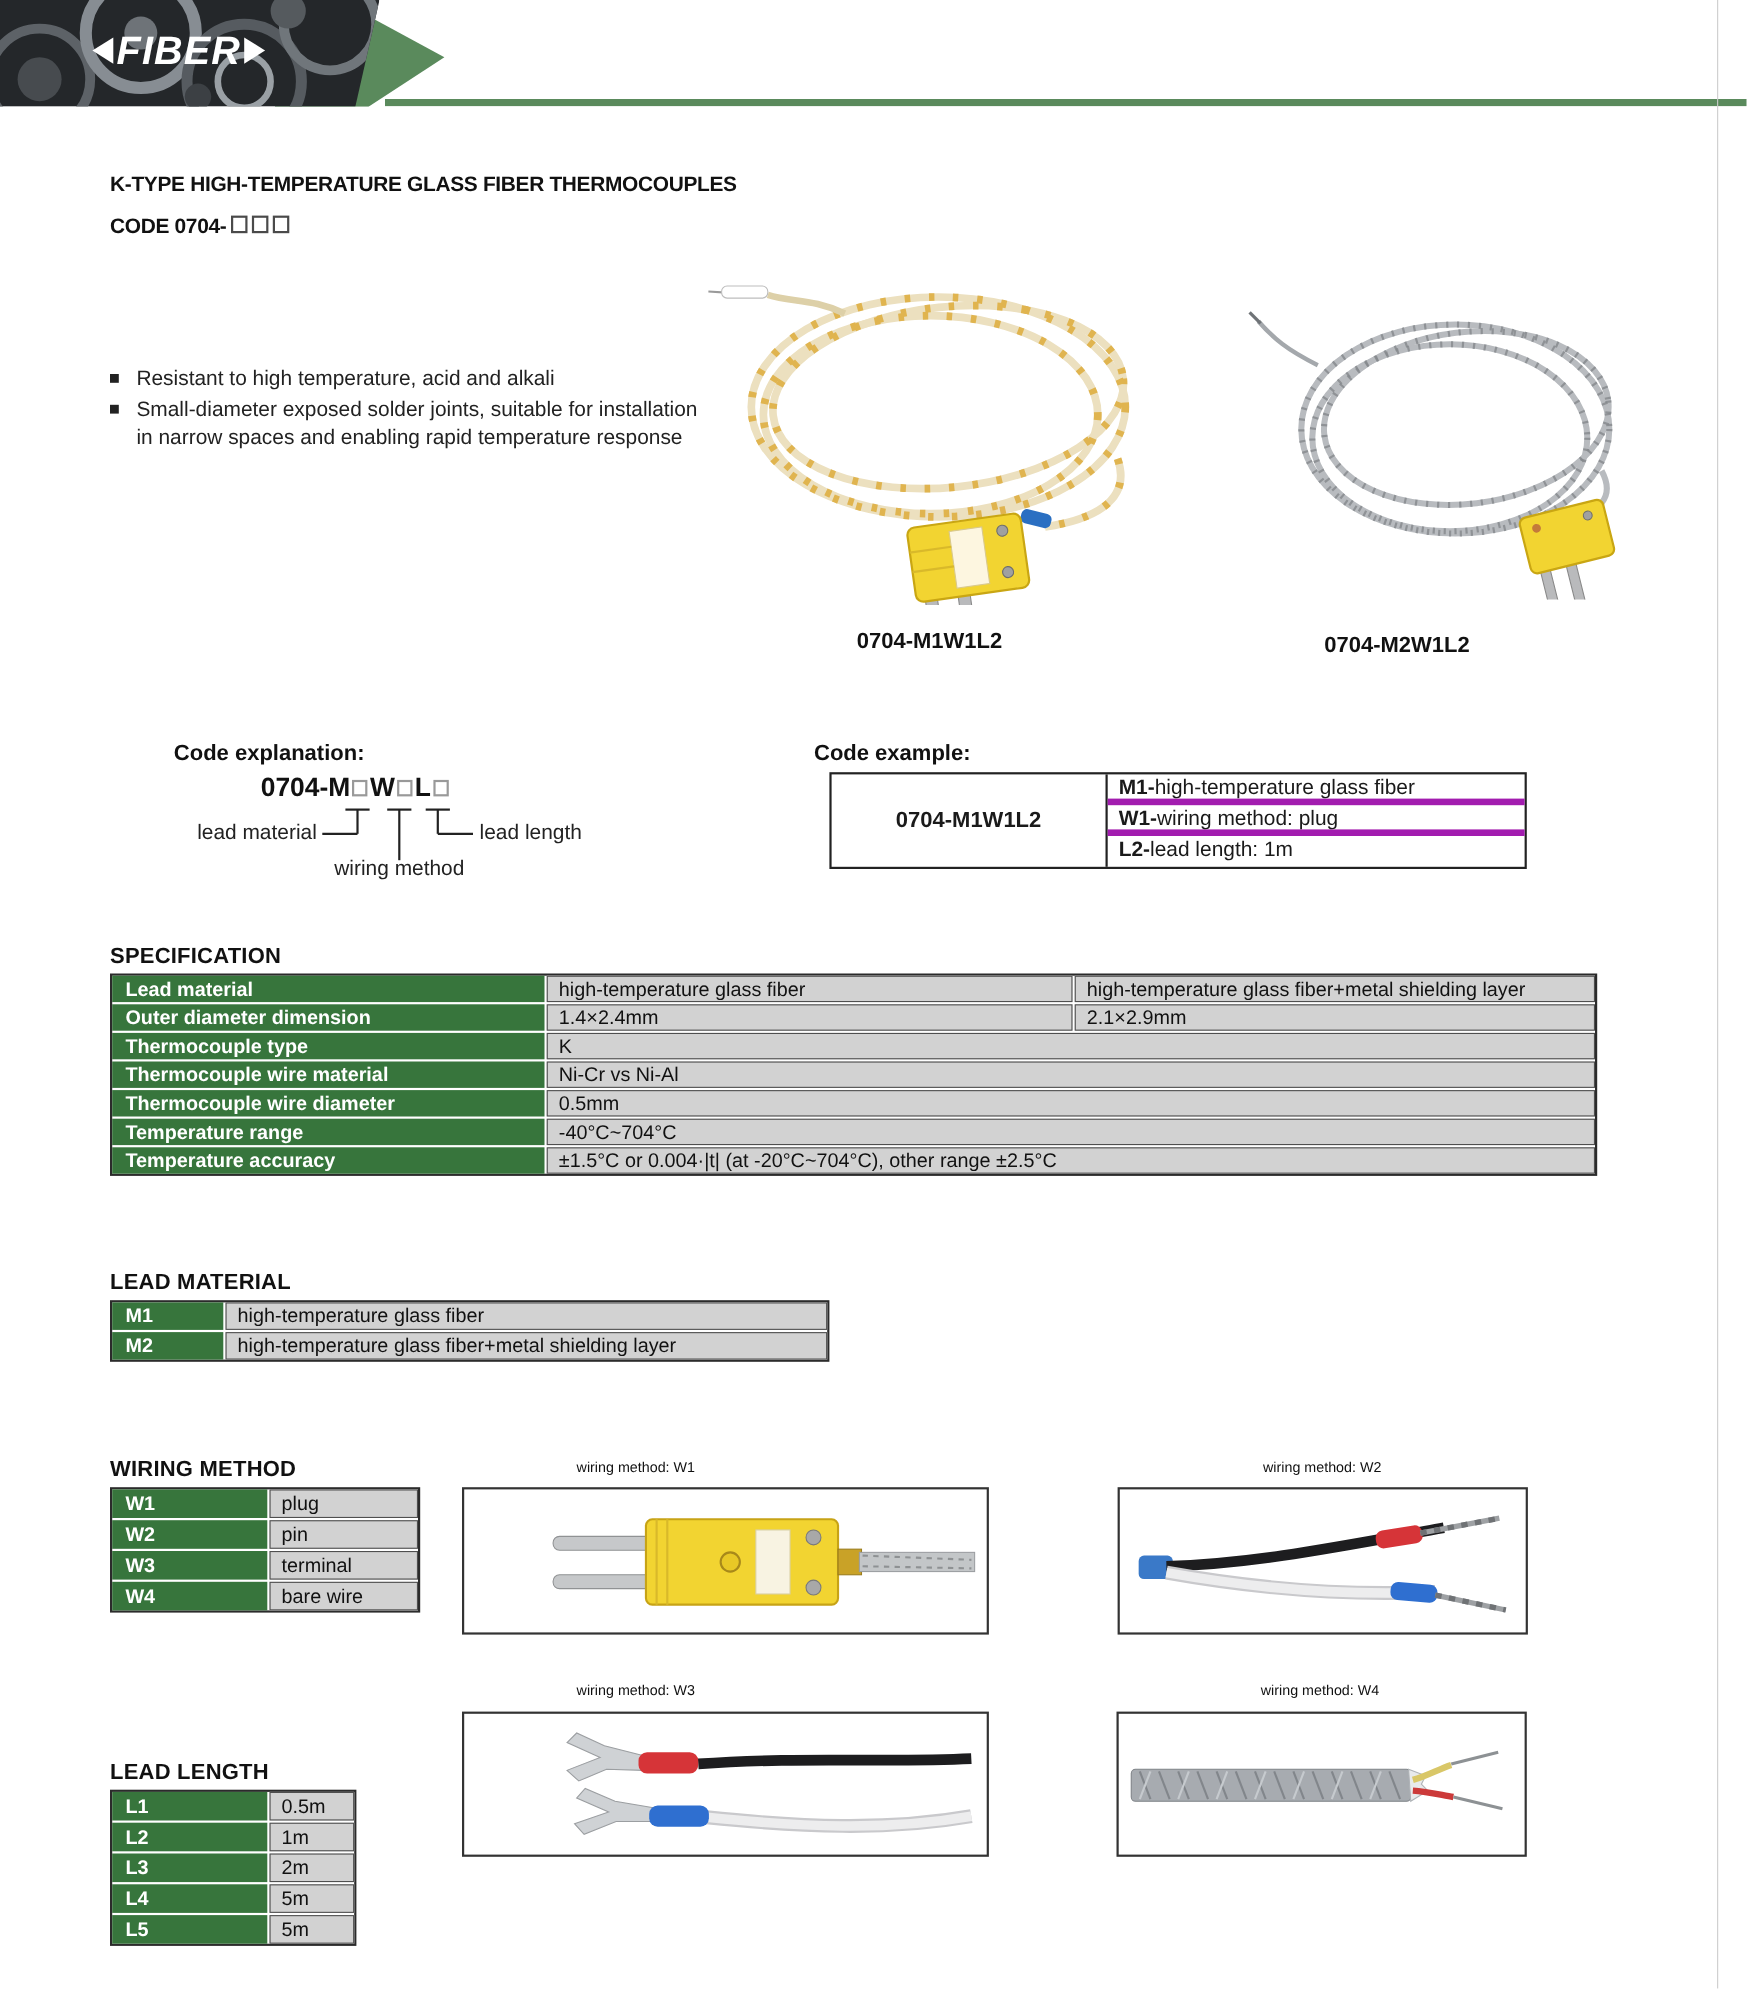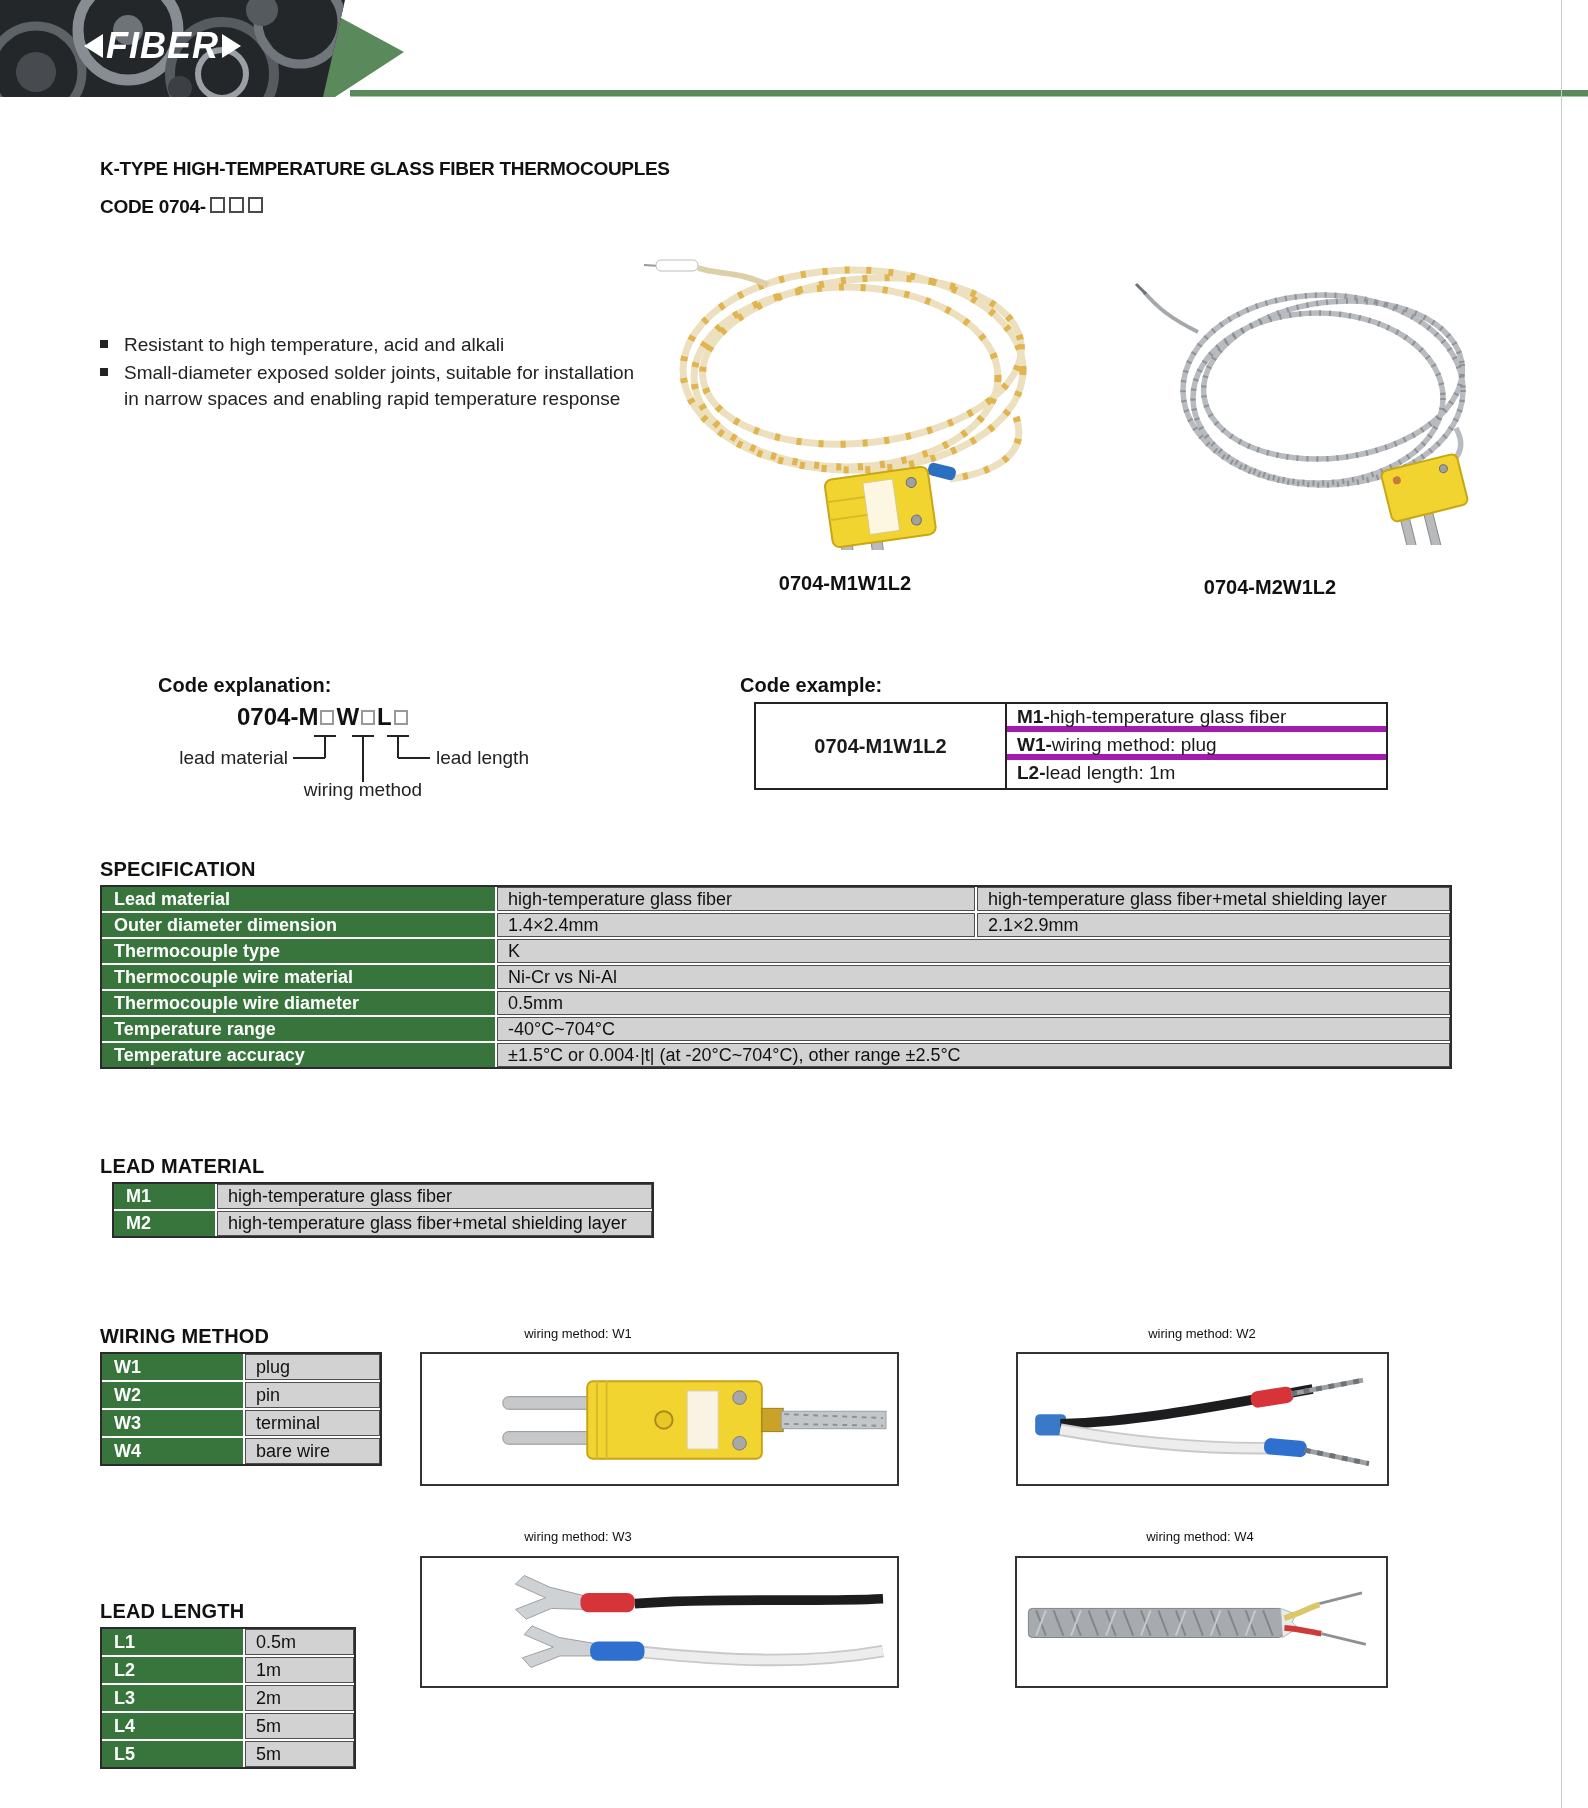--- a/index.html
+++ b/index.html
@@ -42,23 +42,23 @@
 
   
   .sec-head { position:absolute; font-size:20px; font-weight:bold; color:#111; letter-spacing:0.2px; }
 
   
   .grid-table { position:absolute; display:grid; gap:2px; border:2px solid #2b2b2b; background:#fff; }
   .g-label { background:#37753c; color:#fff; font-weight:bold; font-size:18px; padding-left:12px; display:flex; align-items:center; }
   .g-val { background:#d2d2d2; border:1px solid #4f4f4f; font-size:18px; color:#111; padding-left:10px; display:flex; align-items:center; }
   .spec-table { left:100px; top:885px; width:1352px; grid-template-columns:393px 478px 1fr; grid-auto-rows:24px; }
   .span2 { grid-column:2/4; }
-  .lm-table { left:112px; top:1182px; width:542px; grid-template-columns:101px 1fr; grid-auto-rows:25px; }
+  .lm-table { left:100px; top:1182px; width:654px; grid-template-columns:101px 1fr; grid-auto-rows:25px; }
   .wm-table { left:100px; top:1352px; width:282px; grid-template-columns:141px 1fr; grid-auto-rows:26px; }
-  .ll-table { left:100px; top:1627px; width:256px; grid-template-columns:141px 1fr; grid-auto-rows:26px; }
+  .ll-table { left:100px; top:1627px; width:224px; grid-template-columns:141px 1fr; grid-auto-rows:26px; }
 
   
   .img-label { position:absolute; font-size:13px; color:#111; width:260px; text-align:center; }
   .img-box { position:absolute; border:2px solid #333; background:#fff; }
   .img-box svg { display:block; width:100%; height:100%; }
 </style>
 </head>
 <body>
 
 <div class="page">

